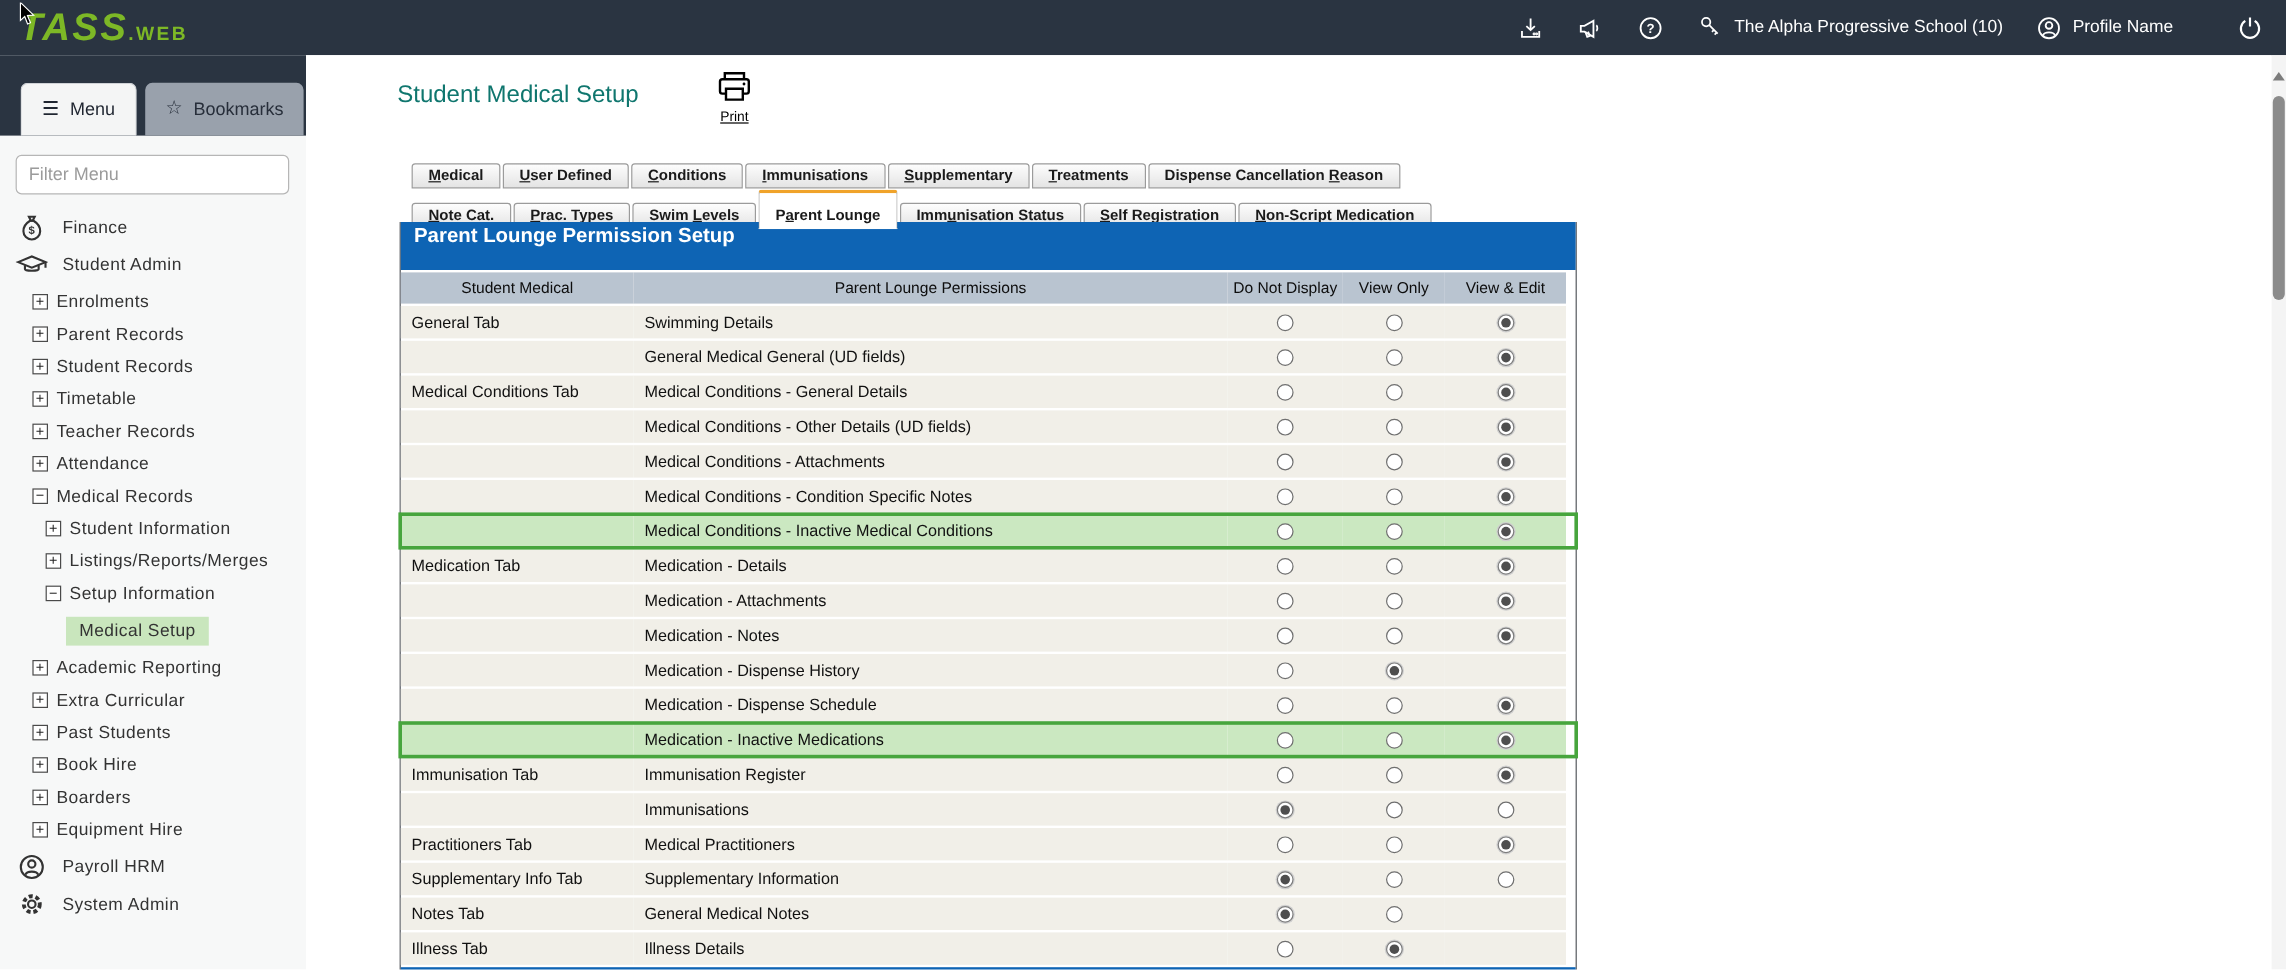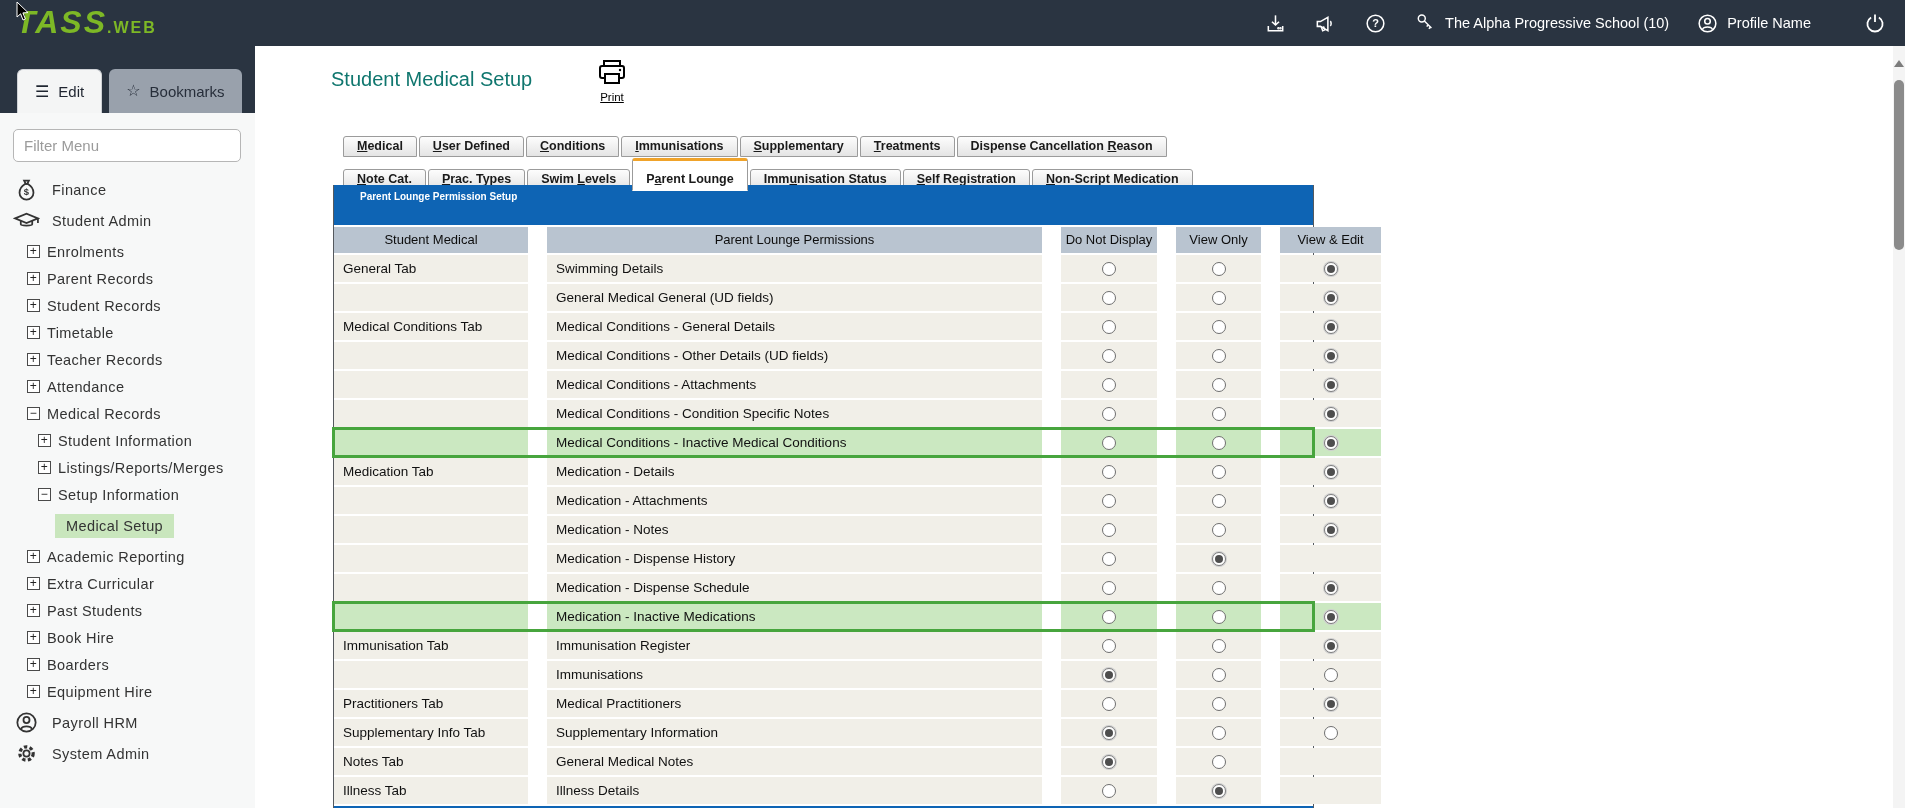--- a/index.html
+++ b/index.html
@@ -79,24 +79,24 @@
     background:#fff; border-top:3px solid var(--active-tab-accent, #f0a32a);
     border-bottom-color:#fff; padding-top:11px; padding-bottom:4px; z-index:2;
   }
   .tab .u { text-decoration:underline; }
 
   .ptable {
     position:absolute; left:78px; top:139px; width:981px;
     border-left:1px solid #55595e; border-right:1px solid #55595e;
   }
   .ptable-title {
-    background:var(--table-header-blue, #0e64b4); color:#fff; font-weight:bold; font-size:10px;
-    height:40px; line-height:24px; padding-left:26px;
-  }
-  .cols, .prow { display:flex; gap:19px; margin-top:2px; }
+    background:var(--table-header-blue, #0e64b4); color:#fff; font-weight:bold; font-size:17px;
+    height:40px; line-height:24px; padding-left:11px;
+  }
+  .cols, .prow { display:flex; gap:0; margin-top:2px; }
   .colcell {
     background:var(--column-header-bg, #b9c4d0); height:26px; line-height:26px;
     text-align:center; font-size:13px; color:#0d0d0d;
   }
   .c1 { width:194px; flex:0 0 194px; }
   .c2 { width:495px; flex:0 0 495px; }
   .c3 { width:96px;  flex:0 0 96px; }
   .c4 { width:85px;  flex:0 0 85px; }
   .c5 { width:101px; flex:0 0 101px; }
   .prow { height:27px; position:relative; }
@@ -185,21 +185,21 @@
         </svg>
     </span>
   </div>
 </div>
 
 <div class="sidebar">
   <div class="sidebar-top">
     <div class="side-tabs">
       <div class="side-tab menu">
         <span class="glyph">☰</span>
-        <span>Edit</span>
+        <span>Menu</span>
       </div>
       <div class="side-tab bookmarks">
         <span class="glyph">☆</span>
         <span>Bookmarks</span>
       </div>
     </div>
   </div>
   <div class="filter-wrap">
     <input class="filter-input" type="text" placeholder="Filter Menu" style="">
   </div>

